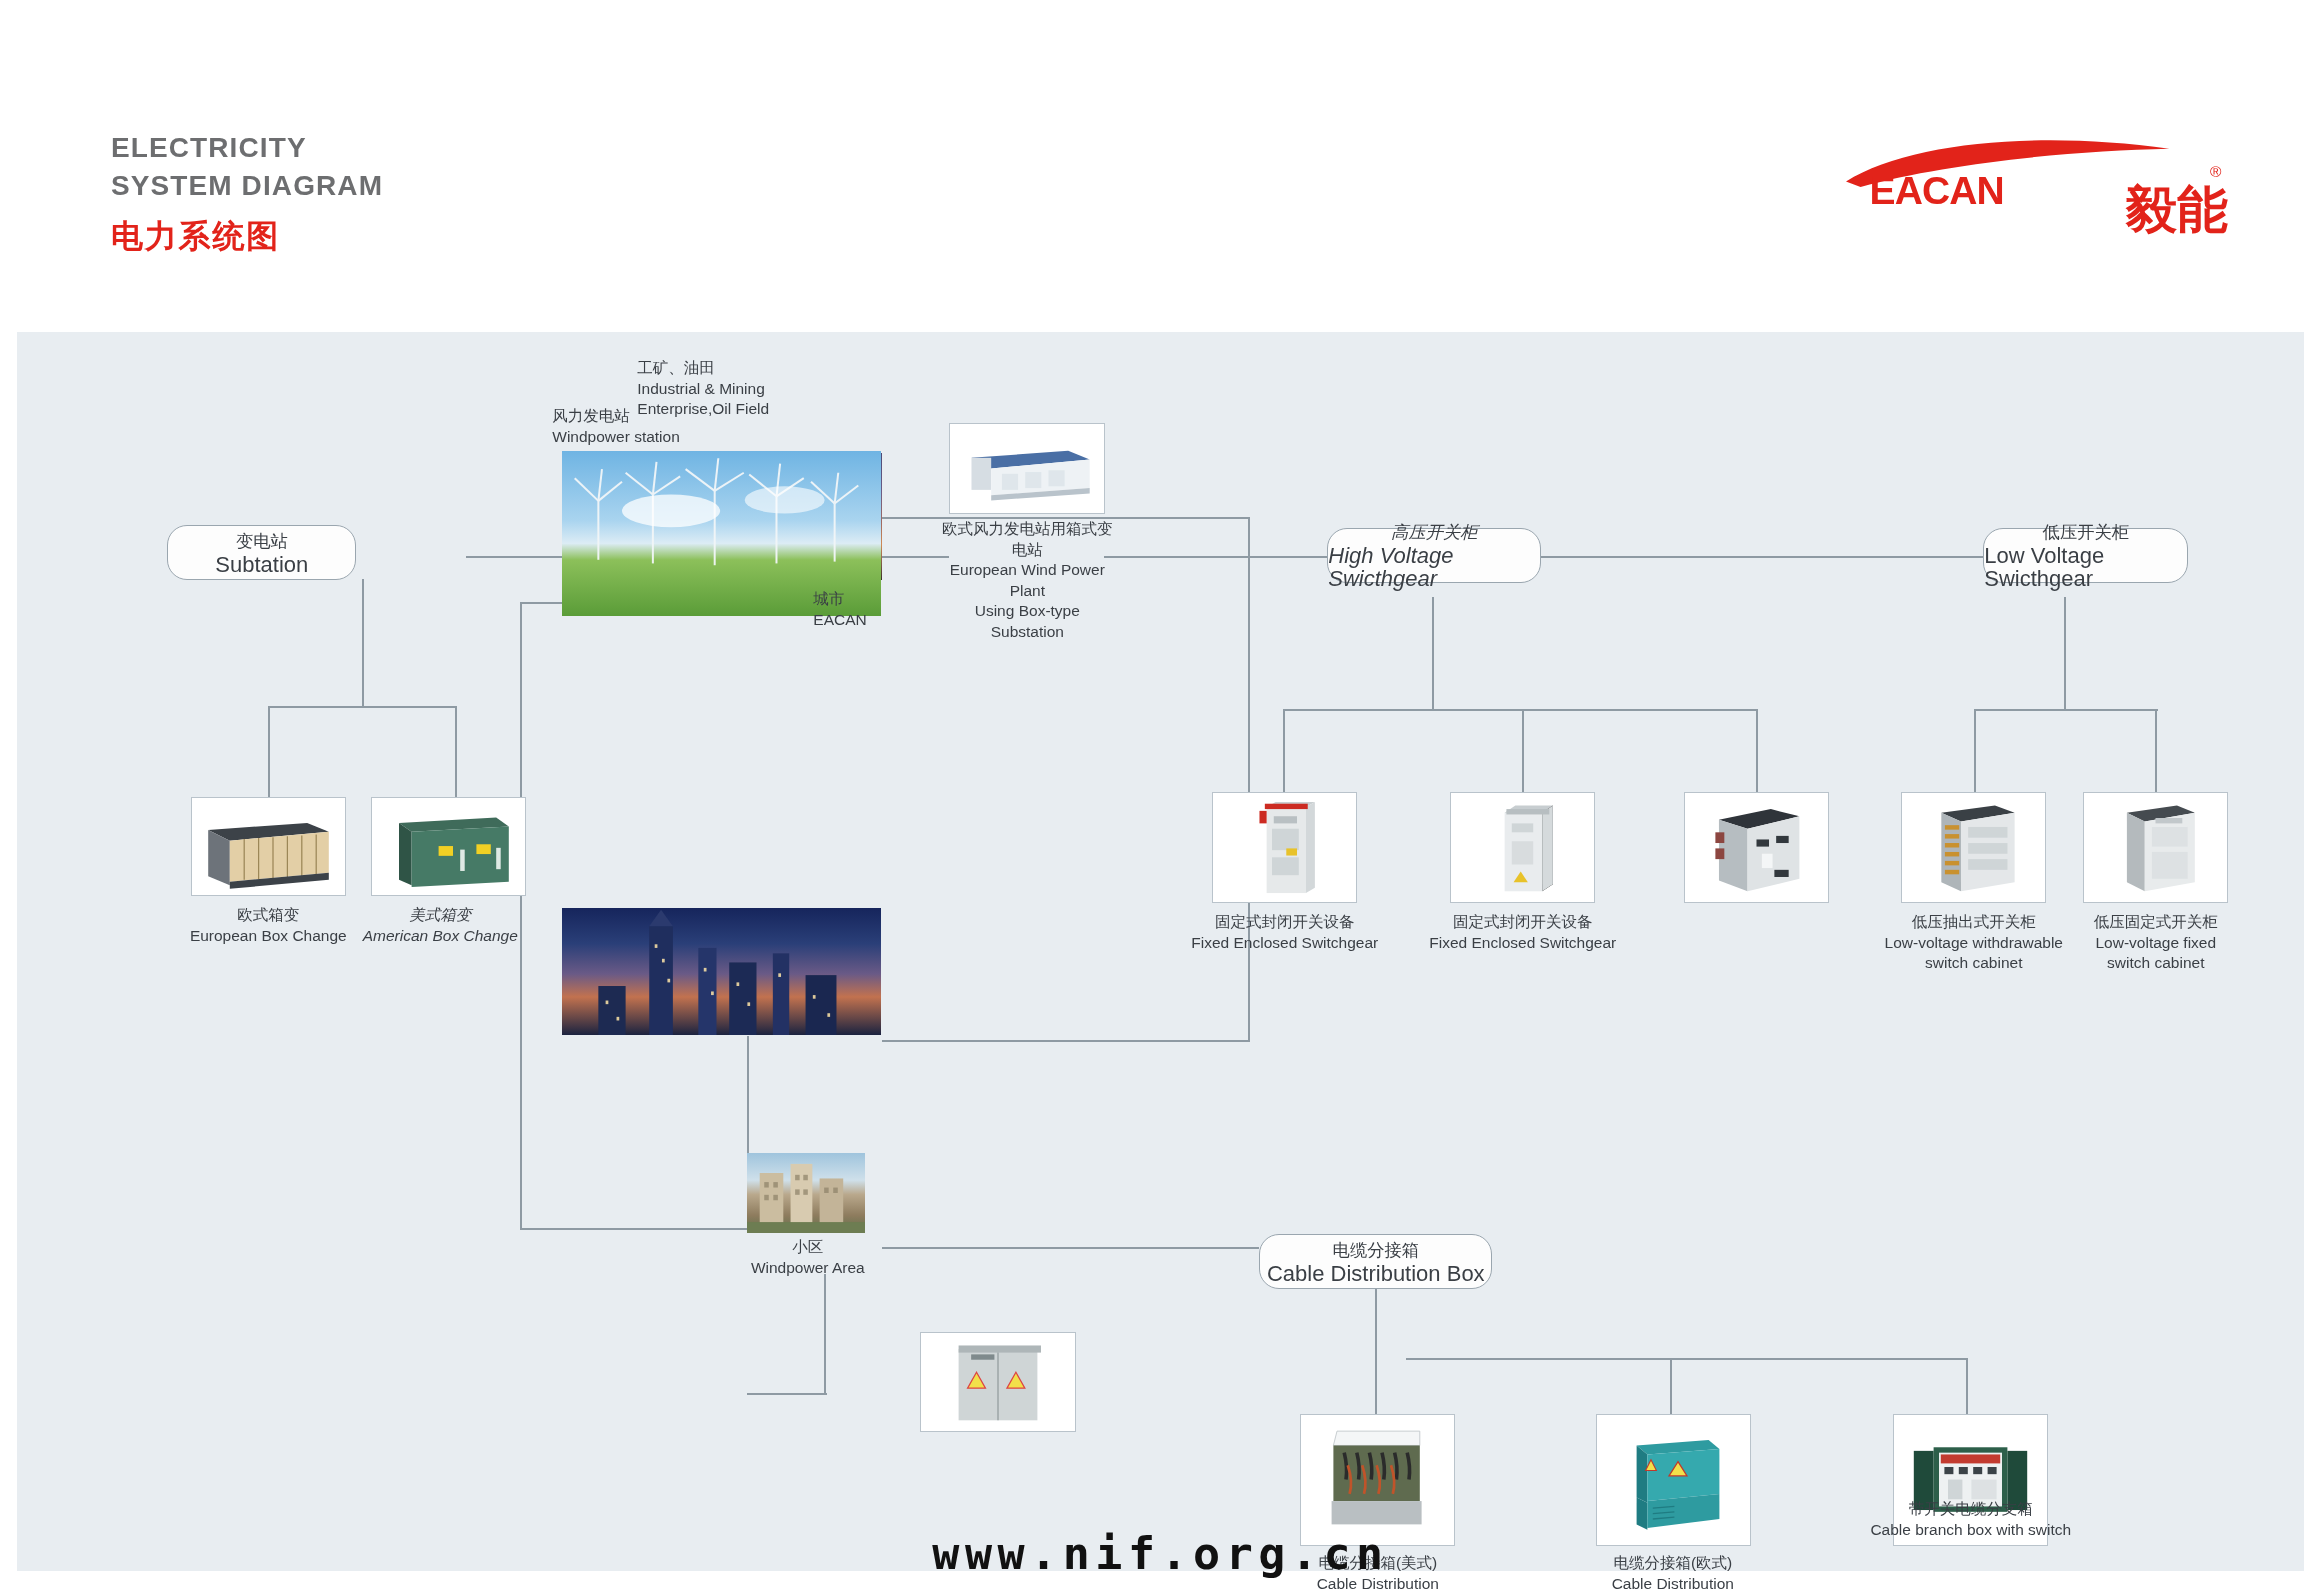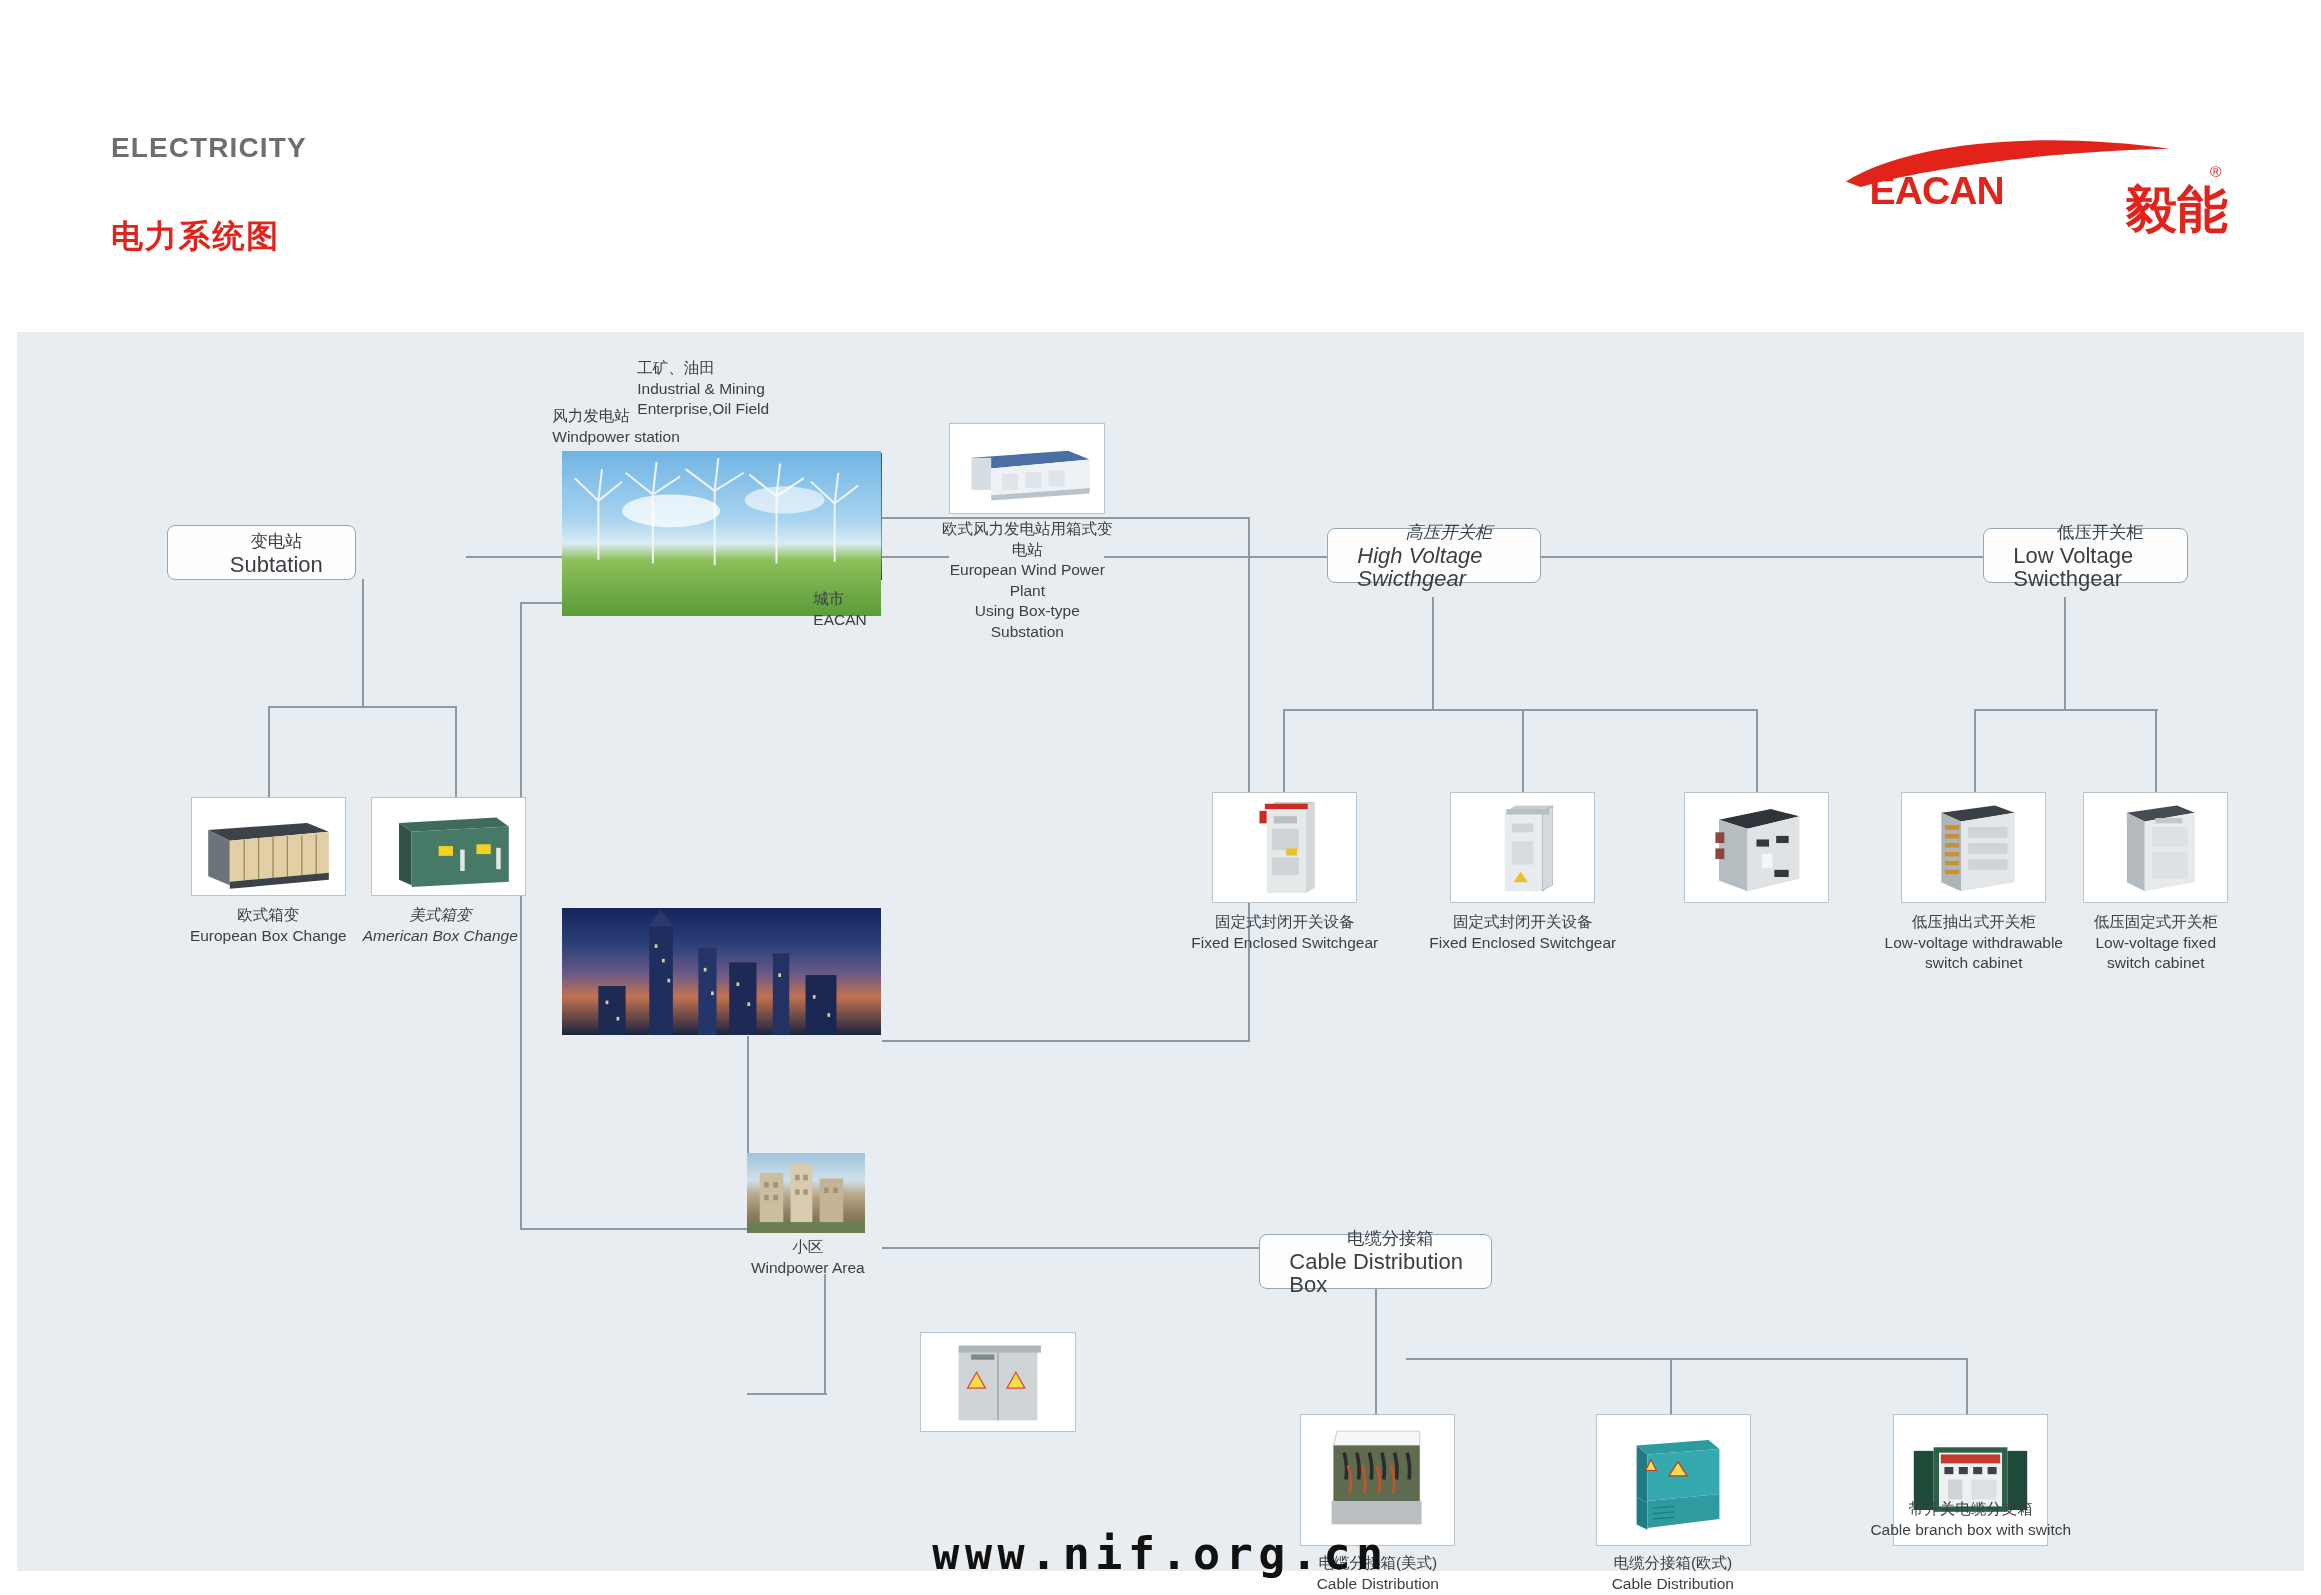--- a/index.html
+++ b/index.html
@@ -48,24 +48,23 @@
   }
 
   
   .ln{position:absolute;background:#8e9aa3;z-index:1;}
   .lh{height:1.8px;}
   .lv{width:1.8px;}
 
   
   .pill{
     position:absolute;background:#fdfdfd;border:1.5px solid #9aa6af;
-    border-radius:8px;z-index:6;
+    border-radius:20px;z-index:6;
     display:flex;flex-direction:column;align-items:center;justify-content:center;
     box-sizing:border-box;
-    padding-left:29px;
   }
   .pill .cn{font-size:17.3px;color:#3a3f45;line-height:23px;}
   .pill .en{font-size:22px;color:#3a3f45;line-height:23px;}
 
   
   .photo{position:absolute;z-index:5;overflow:hidden;}
   .photo.framed{background:#fff;border:1.3px solid #b9c3cb;box-sizing:border-box;}
   .ph-inner{position:absolute;left:0;top:0;width:100%;height:100%;}
 
   
@@ -102,20 +101,21 @@
   .cabbox{background:#ffffff;}
 </style>
 </head>
 <body>
 
 <div id="stage">
 
   <div class="header">
     <div class="title-en">
       <div>ELECTRICITY</div>
+      <div>SYSTEM DIAGRAM</div>
     </div>
     <div class="title-cn">电力系统图</div>
 
     <div class="logo">
       <svg class="logo-swoosh" viewBox="0 0 360 56">
         <path d="M0 50 C70 6, 215 -6, 356 14 C250 16, 110 30, 16 56 Z" fill="#e2231a"></path>
       </svg>
       <div class="logo-eacan">EACAN</div>
       <div class="logo-cn">毅能</div>
       <div class="logo-reg">®</div>

